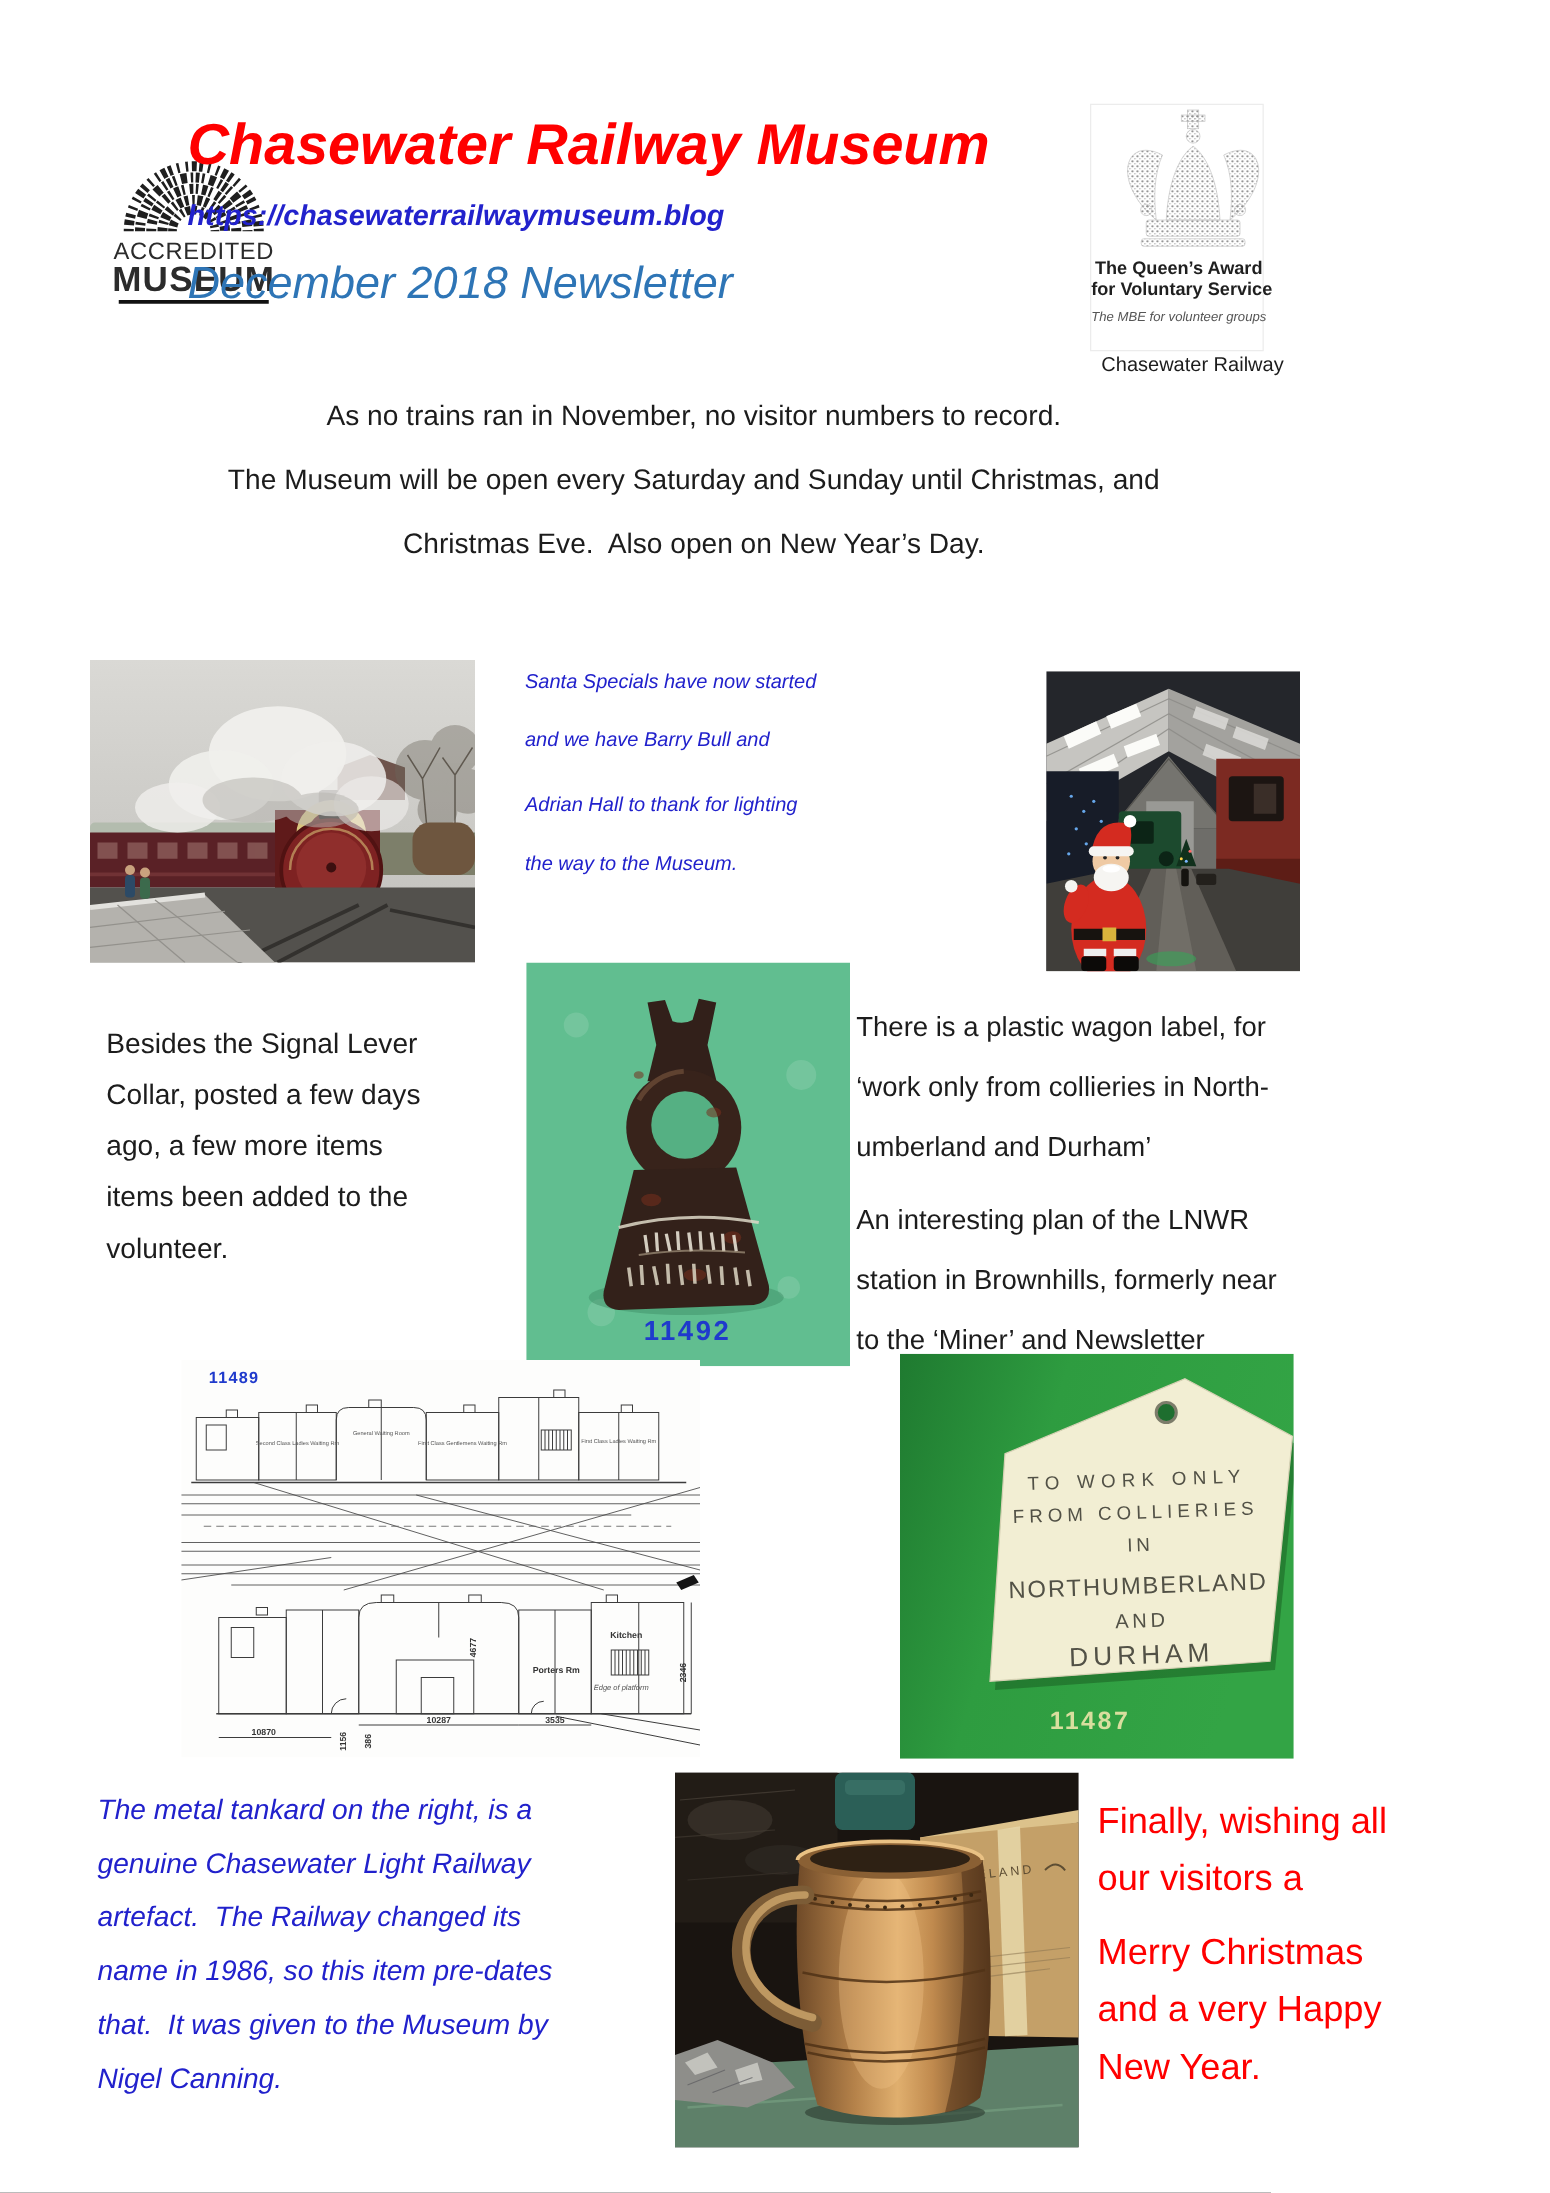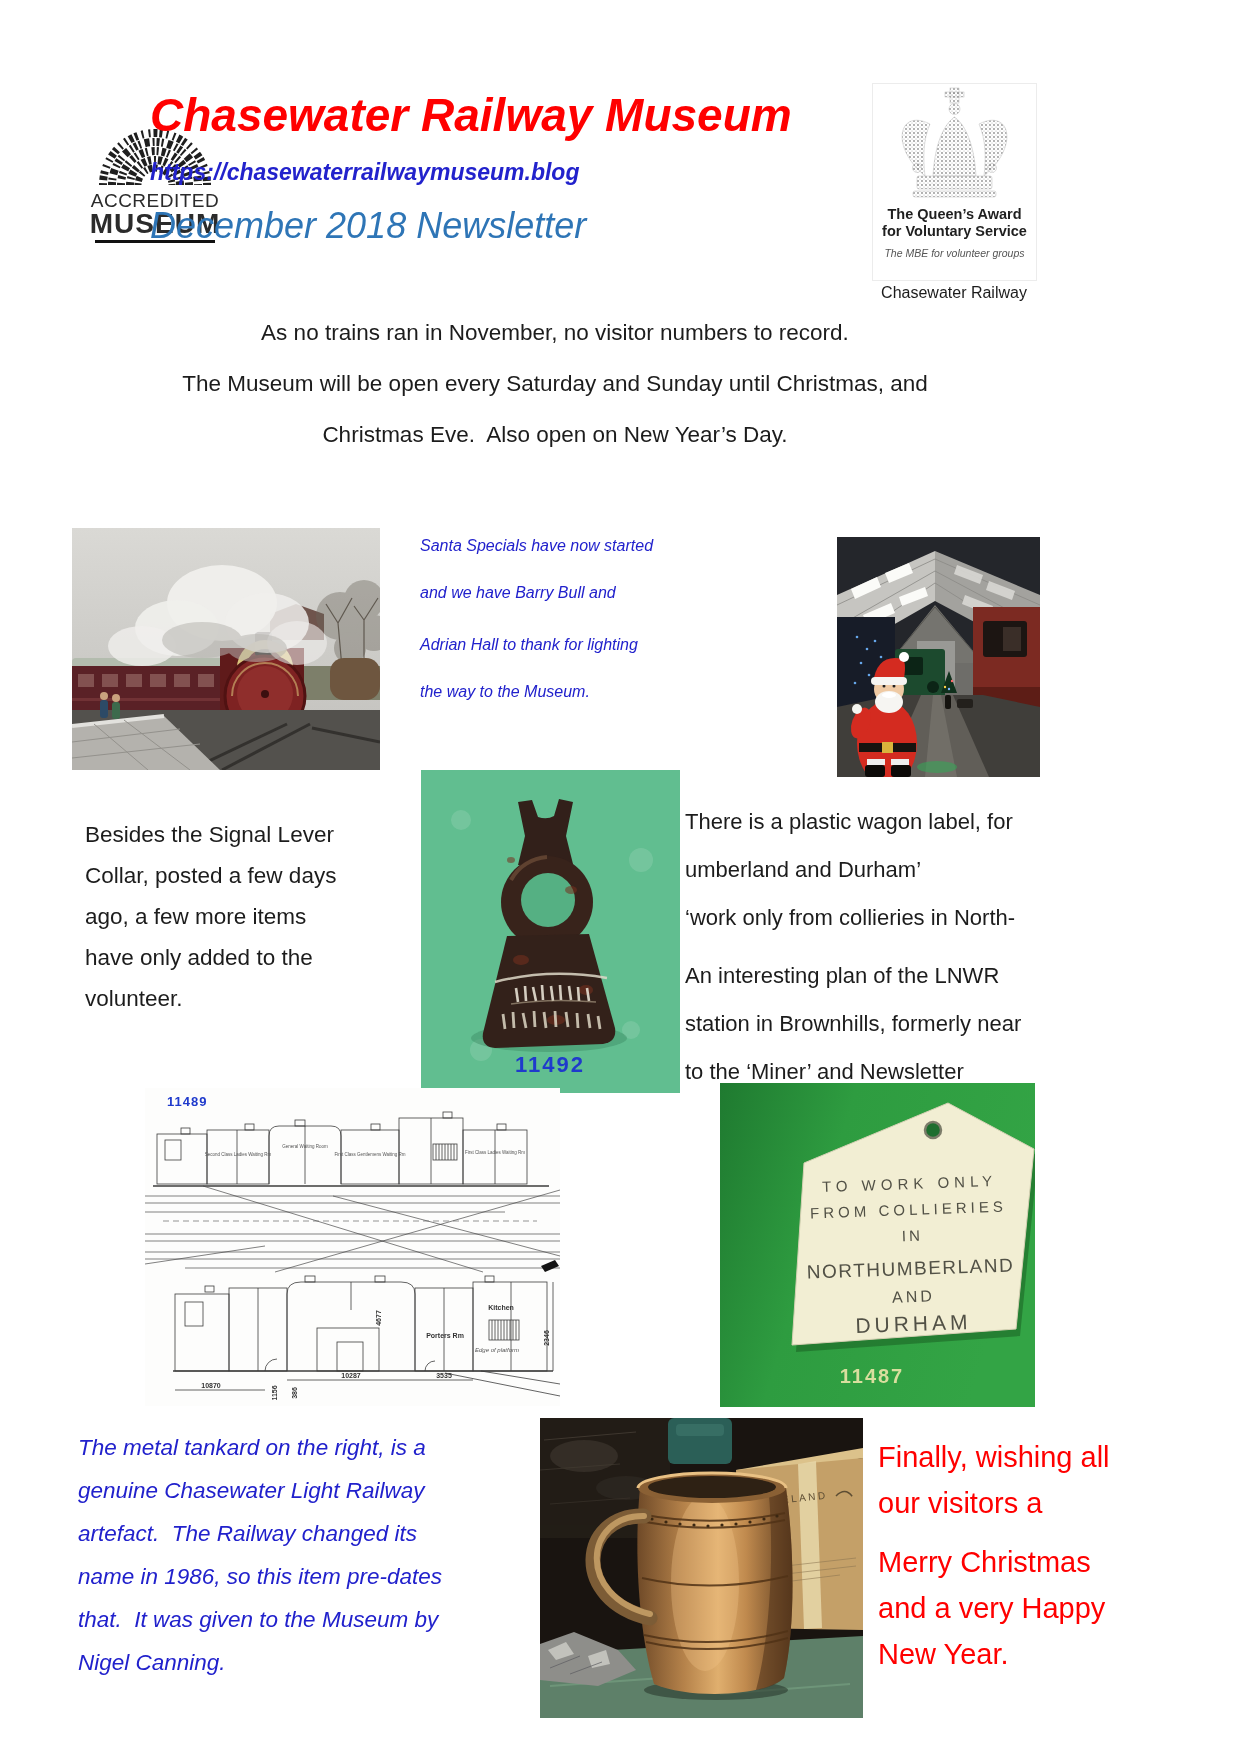--- a/index.html
+++ b/index.html
@@ -6,22 +6,22 @@
   .page{position:relative;width:1240px;height:1754px;margin:0 auto;background:#ffffff;
         font-family:"Liberation Sans",sans-serif;overflow:hidden;}
   .abs{position:absolute;}
   .line{white-space:pre;}
   
   .logo-accredited{left:85px;top:90px;width:140px;height:165px;}
   .head-center{left:150px;top:88px;width:790px;text-align:left;}
   .doc-title{font-size:46px;font-weight:bold;font-style:italic;line-height:54px;}
   .doc-url{margin-top:16px;font-size:23px;font-weight:bold;font-style:italic;line-height:28px;}
   .doc-subtitle{margin-top:18px;font-size:36px;font-style:italic;line-height:44px;}
-  .award-box{left:872px;top:83px;width:165px;height:198px;background:#fff;border:1px solid #ececec;
-             box-sizing:border-box;text-align:center;}
+  .award-box{left:872px;top:83px;width:139px;height:198px;background:#fff;border:1px solid #ececec;
+             box-sizing:border-box;text-align:right;}
   .award-l{font-size:14.5px;font-weight:bold;color:#1f1f1f;line-height:17px;}
   .award-tag{margin-top:7px;font-size:10.5px;font-style:italic;color:#555;}
   .award-caption{left:868px;top:284px;width:172px;text-align:center;font-size:16px;}
   
   .intro{left:0;top:318px;width:1110px;text-align:center;font-size:22.5px;}
   .intro .line{line-height:30px;margin-bottom:21px;}
   
   .santa-note{left:420px;top:531px;width:430px;font-size:16px;font-style:italic;}
   .santa-note .line{line-height:30px;}
   .santa-note .l2{margin-top:17px;}
@@ -263,21 +263,21 @@
         <rect x="54" y="222" width="18" height="6" fill="#eeeeee"></rect>
       <rect x="28" y="228" width="20" height="12" rx="3" fill="#0c0a08"></rect>
         <rect x="54" y="228" width="20" height="12" rx="3" fill="#0c0a08"></rect>
     </g>
   </svg>
 
   <div class="abs collection-note" style="color: rgb(28, 28, 28);">
     <div class="line">Besides the Signal Lever</div>
     <div class="line">Collar, posted a few days</div>
     <div class="line">ago, a few more items</div>
-    <div class="line">have only added to the</div>
+    <div class="line">items been added to the</div>
     <div class="line">volunteer.</div>
   </div>
 
   <svg class="abs photo" style="left:421px;top:770px;" width="259" height="323" viewBox="0 0 259 323">
     <rect width="259" height="323" fill="#61BE90"></rect>
     <g fill="#ffffff" opacity="0.12">
       <circle cx="40" cy="50" r="10"></circle>
         <circle cx="220" cy="90" r="12"></circle>
         <circle cx="60" cy="280" r="11"></circle>
         <circle cx="210" cy="260" r="9"></circle>
@@ -321,22 +321,22 @@
           <path d="M156 243 l1 15"></path>
           <path d="M167 244 l2 14"></path>
           <path d="M177 246 l2 13"></path>
       </g>
     </g>
     <text x="129" y="302" text-anchor="middle" font-size="22" font-weight="bold" letter-spacing="2" fill="#1F3ACC">11492</text>
   </svg>
 
   <div class="abs items-note" style="color: rgb(28, 28, 28);">
     <div class="line">There is a plastic wagon label, for</div>
+    <div class="line">‘work only from collieries in North-</div>
     <div class="line">umberland and Durham’</div>
-    <div class="line">‘work only from collieries in North-</div>
     <div class="line p2">An interesting plan of the LNWR</div>
     <div class="line">station in Brownhills, formerly near</div>
     <div class="line">to the ‘Miner’ and Newsletter</div>
   </div>
 
   <svg class="abs photo" style="left:145px;top:1088px;" width="415" height="318" viewBox="0 0 415 318">
     <rect width="415" height="318" fill="#fdfdfc"></rect>
     <text x="22" y="18" font-size="13" font-weight="bold" letter-spacing="1" fill="#1F3ACC">11489</text>
     <g stroke="#3c3c3c" stroke-width="0.8" fill="none">
       <rect x="12" y="46" width="50" height="50"></rect>

